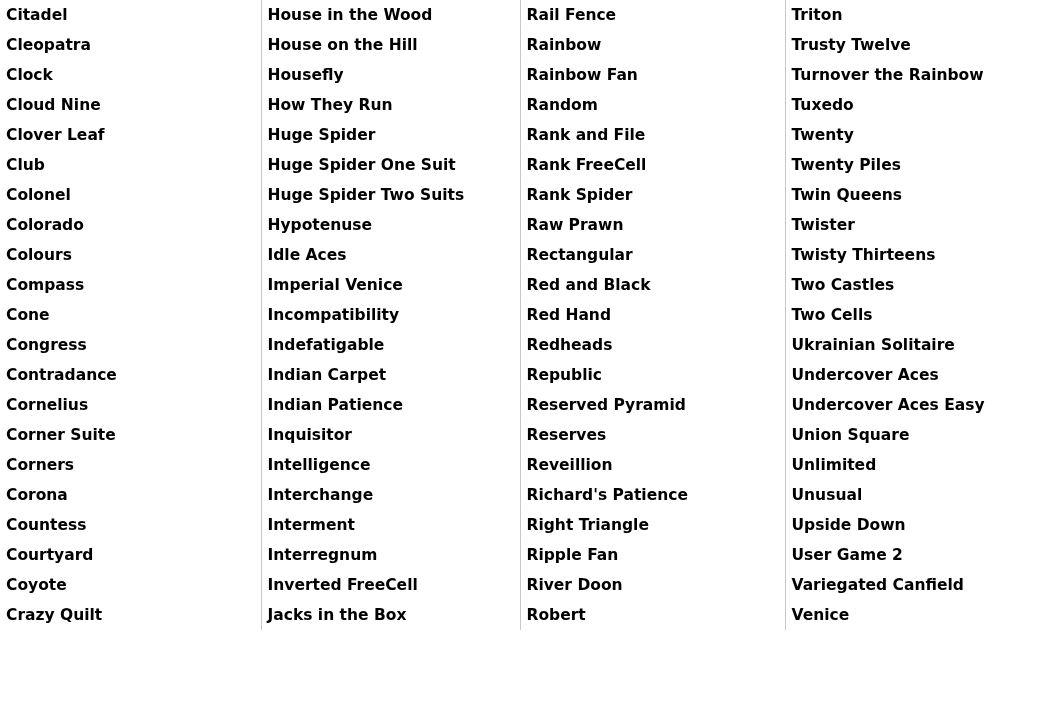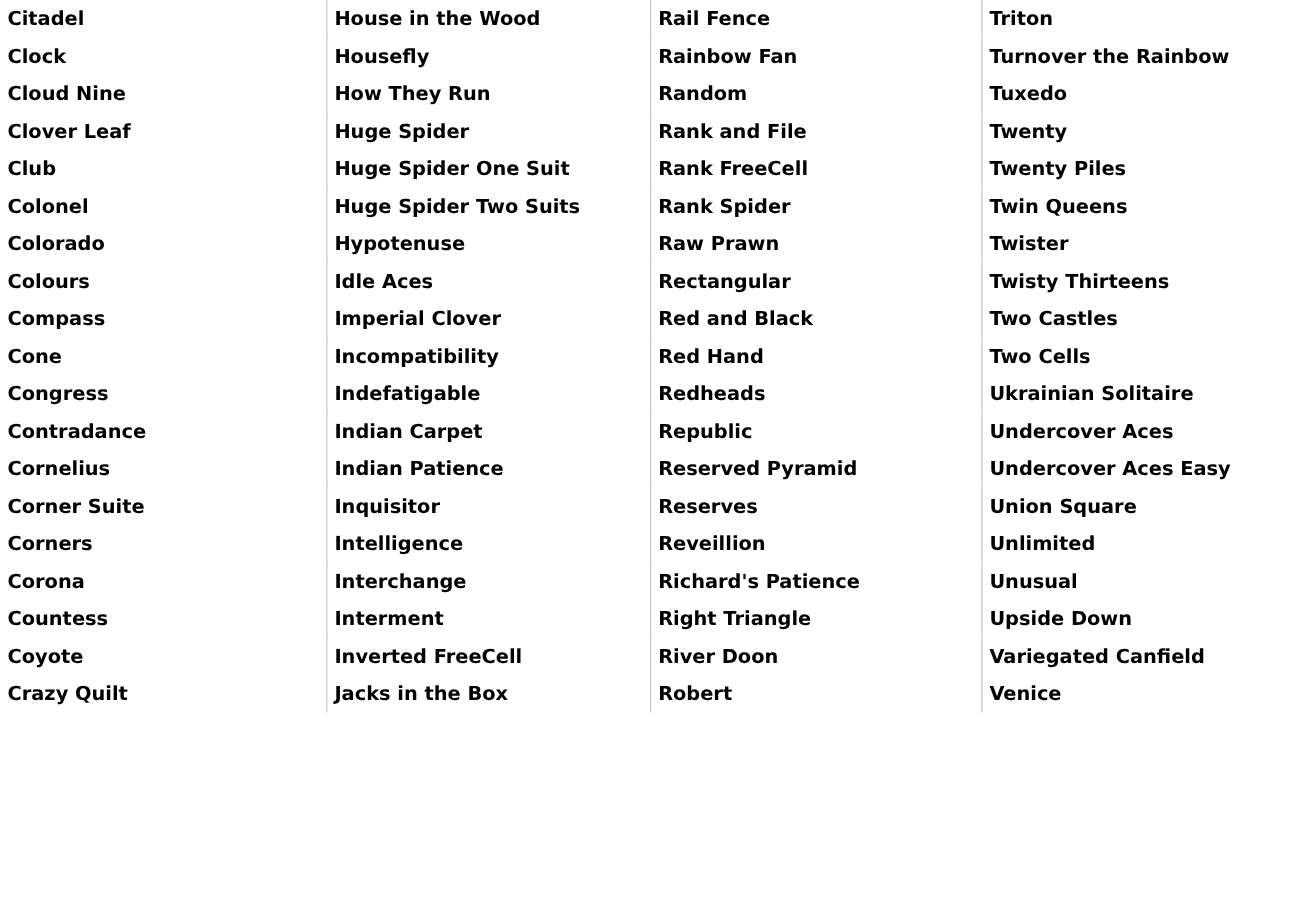--- a/index.html
+++ b/index.html
@@ -53,20 +53,26 @@
       <col class="c4">
   </colgroup>
   <tbody>
     <tr class="first">
       <td>Citadel</td>
       <td class="col-sep">House in the Wood</td>
       <td class="col-sep">Rail Fence</td>
       <td class="col-sep">Triton</td>
     </tr>
     <tr>
+      <td>Cleopatra</td>
+      <td class="col-sep">House on the Hill</td>
+      <td class="col-sep">Rainbow</td>
+      <td class="col-sep">Trusty Twelve</td>
+    </tr>
+    <tr>
       <td>Clock</td>
       <td class="col-sep">Housefly</td>
       <td class="col-sep">Rainbow Fan</td>
       <td class="col-sep">Turnover the Rainbow</td>
     </tr>
     <tr>
       <td>Cloud Nine</td>
       <td class="col-sep">How They Run</td>
       <td class="col-sep">Random</td>
       <td class="col-sep">Tuxedo</td>
@@ -96,21 +102,21 @@
       <td class="col-sep">Twister</td>
     </tr>
     <tr>
       <td>Colours</td>
       <td class="col-sep">Idle Aces</td>
       <td class="col-sep">Rectangular</td>
       <td class="col-sep">Twisty Thirteens</td>
     </tr>
     <tr>
       <td>Compass</td>
-      <td class="col-sep">Imperial Clover</td>
+      <td class="col-sep">Imperial Venice</td>
       <td class="col-sep">Red and Black</td>
       <td class="col-sep">Two Castles</td>
     </tr>
     <tr>
       <td>Cone</td>
       <td class="col-sep">Incompatibility</td>
       <td class="col-sep">Red Hand</td>
       <td class="col-sep">Two Cells</td>
     </tr>
     <tr>
@@ -149,20 +155,26 @@
       <td class="col-sep">Richard's Patience</td>
       <td class="col-sep">Unusual</td>
     </tr>
     <tr>
       <td>Countess</td>
       <td class="col-sep">Interment</td>
       <td class="col-sep">Right Triangle</td>
       <td class="col-sep">Upside Down</td>
     </tr>
     <tr>
+      <td>Courtyard</td>
+      <td class="col-sep">Interregnum</td>
+      <td class="col-sep">Ripple Fan</td>
+      <td class="col-sep">User Game 2</td>
+    </tr>
+    <tr>
       <td>Coyote</td>
       <td class="col-sep">Inverted FreeCell</td>
       <td class="col-sep">River Doon</td>
       <td class="col-sep">Variegated Canfield</td>
     </tr>
     <tr>
       <td>Crazy Quilt</td>
       <td class="col-sep">Jacks in the Box</td>
       <td class="col-sep">Robert</td>
       <td class="col-sep">Venice</td>

